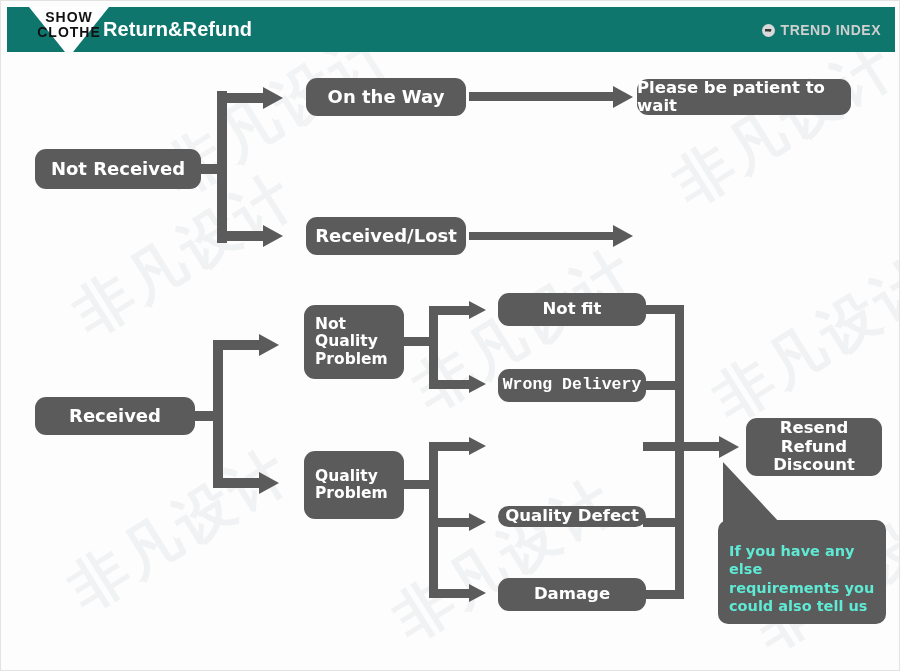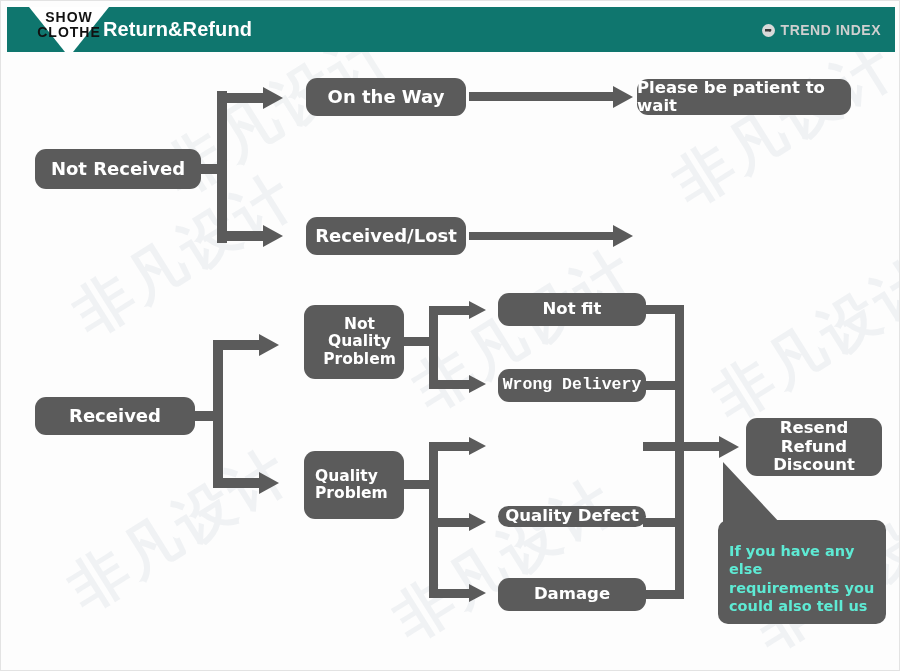--- a/index.html
+++ b/index.html
@@ -207,21 +207,21 @@
 
   <div class="node center" style="left:34px;top:396px;width:160px;height:38px;font-size:18px;">Received</div>
 
   <div class="ln" style="left:190px;top:410px;width:28px;height:10px;"></div>
   <div class="ln" style="left:212px;top:339px;width:10px;height:148px;"></div>
   <div class="ln" style="left:212px;top:339px;width:48px;height:10px;"></div>
   <div class="arrow" style="left:258px;top:333px;"></div>
   <div class="ln" style="left:212px;top:477px;width:48px;height:10px;"></div>
   <div class="arrow" style="left:258px;top:471px;"></div>
 
-  <div class="node left" style="left:303px;top:304px;width:100px;height:74px;font-size:15.5px;flex-direction:column;align-items:center;justify-content:center;">
+  <div class="node left" style="left:303px;top:304px;width:100px;height:74px;font-size:15.5px;flex-direction:column;align-items:flex-start;justify-content:center;">
     <span>Not</span>
     <span>Quality</span>
     <span>Problem</span>
   </div>
 
   <div class="node left" style="left:303px;top:450px;width:100px;height:68px;font-size:15.5px;flex-direction:column;align-items:flex-start;justify-content:center;">
     <span>Quality</span>
     <span>Problem</span>
   </div>
 

